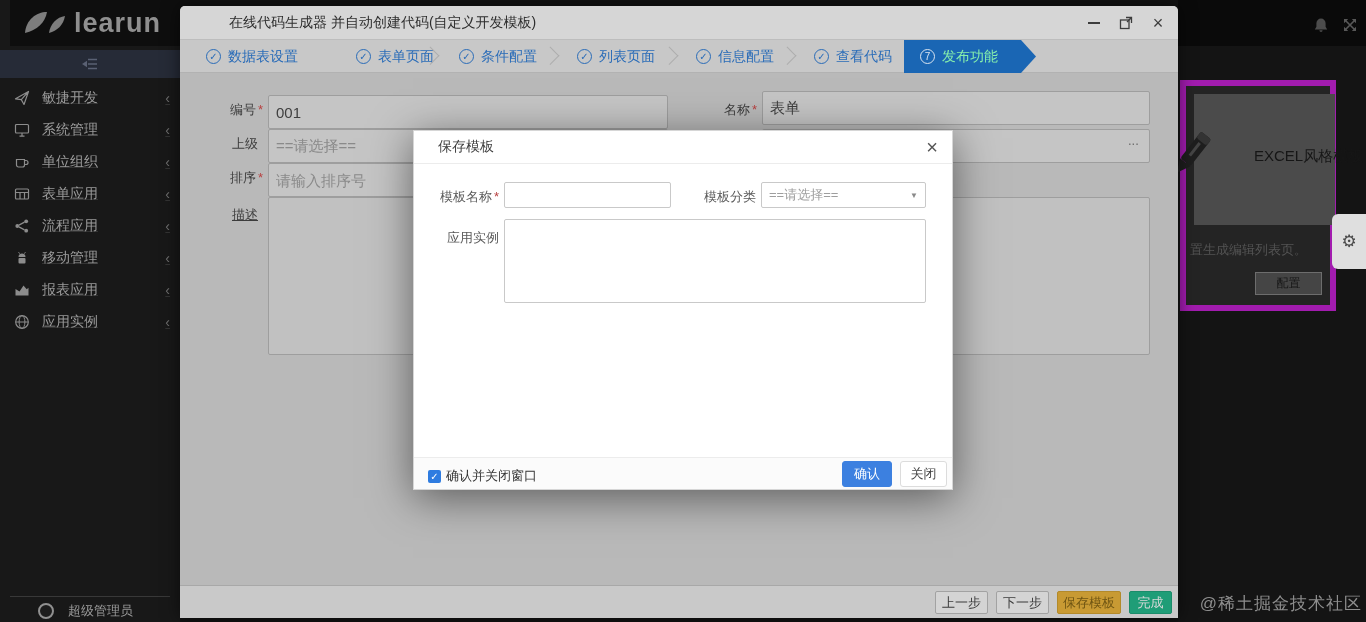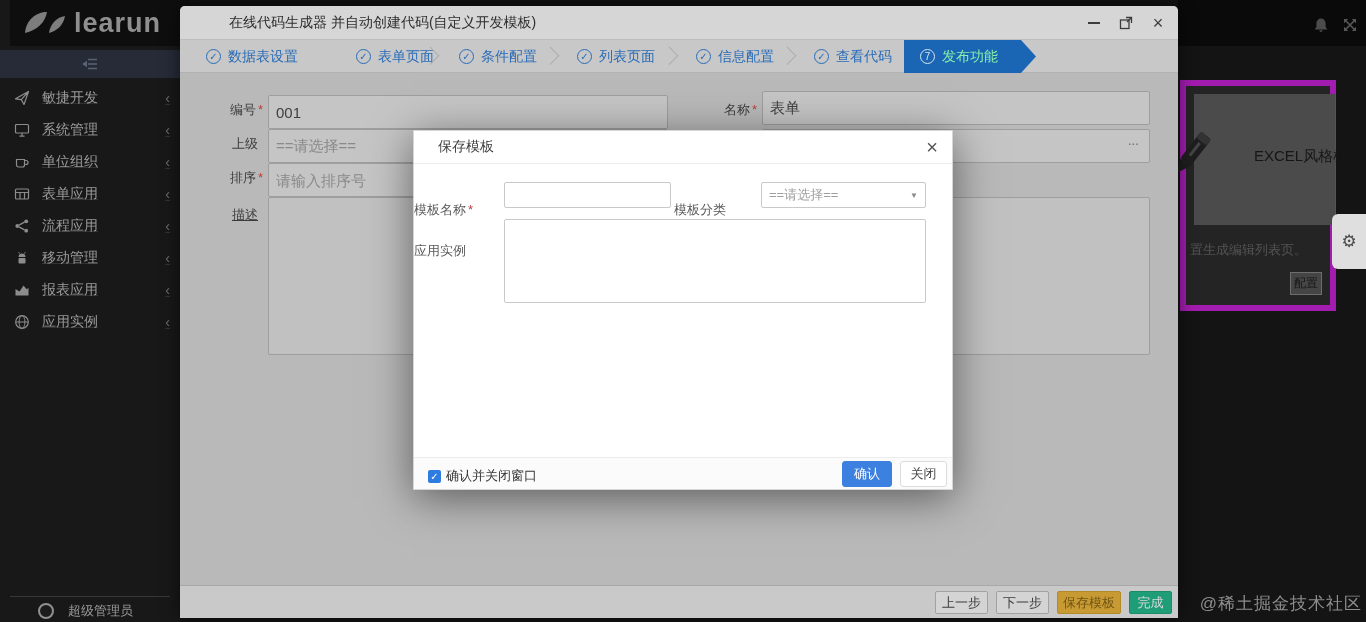--- a/index.html
+++ b/index.html
@@ -29,21 +29,21 @@
   .side-user-name { margin-left:14px; font-size:13px; color:#9a9a9a; }
   
   .right-top-strip { position:absolute; left:1178px; top:0; width:188px; height:46px; background:#0a0a0a; z-index:1; }
   .top-right-icons { position:absolute; right:8px; top:16px; z-index:3; display:flex; gap:12px; align-items:center; }
   .right-backdrop { position:absolute; left:1178px; top:46px; width:188px; height:576px; background:#141414; z-index:1; }
   .behind-panel { position:absolute; left:1180px; top:80px; width:156px; height:231px; border:6px solid #a21caf; background:#242424; z-index:1; }
   .tpl-card { position:absolute; left:8px; top:8px; width:141px; height:131px; background:#4b4b4b; }
   .tpl-card-title { position:absolute; left:60px; top:53px; font-size:15px; color:#161616; white-space:nowrap; }
   .pencil-wrap { position:absolute; left:-32px; top:28px; }
   .tpl-desc { position:absolute; left:4px; top:155px; width:148px; font-size:13px; color:#535353; }
-  .config-btn { position:absolute; right:8px; bottom:10px; width:32px; height:23px; background:#454545; border:1px solid #6d6d6d; font-size:12px; color:#161616; display:flex; align-items:center; justify-content:center; cursor:pointer; }
+  .config-btn { position:absolute; right:8px; bottom:10px; width:67px; height:23px; background:#454545; border:1px solid #6d6d6d; font-size:12px; color:#161616; display:flex; align-items:center; justify-content:center; cursor:pointer; }
   .gear-tab { position:absolute; left:1332px; top:214px; width:34px; height:55px; background:#dfdfdf; border-radius:6px 0 0 6px; z-index:1; display:flex; align-items:center; justify-content:center; cursor:pointer; }
   .gear-glyph { font-size:17px; color:#4a4a4a; }
   
   .window { position:absolute; left:180px; top:6px; width:998px; height:612px; background:#b9b9b9; border-radius:5px 5px 0 0; box-shadow:0 0 18px rgba(0,0,0,.55); z-index:5; }
   .titlebar { position:absolute; left:0; top:0; width:998px; height:34px; background:#d6d6d6; border-radius:5px 5px 0 0; border-bottom:1px solid #bdbdbd; display:flex; align-items:center;padding-left:27px; }
   .win-title { margin-left:22px; font-size:14px; color:#2e2e2e; }
   .win-controls { position:absolute; right:12px; top:0; height:34px; display:flex; align-items:center; gap:16px; }
   .win-btn { width:16px; height:16px; display:flex; align-items:center; justify-content:center; cursor:pointer; color:#3c3c3c; }
   .minimize-glyph { display:block; width:12px; height:2px; background:#3c3c3c; }
   .close-glyph { font-size:18px; line-height:14px; color:#3c3c3c; }
@@ -69,21 +69,21 @@
   .win-footer { position:absolute; left:0; top:579px; width:998px; height:33px; background:#c9c9c9; border-top:1px solid #a8a8a8; }
   .wf-btn { position:absolute; top:5px; height:23px; border-radius:2px; font-size:13px; display:flex; align-items:center; justify-content:center; cursor:pointer; }
   .btn-plain { background:#d4d4d4; border:1px solid #a2a2a2; color:#3a3a3a; }
   .btn-save { background:#c89a33; border:1px solid #b38a2a; color:#6f5513; }
   .btn-finish { background:#1f9d77; border:1px solid #1b8c6a; color:#d9d9d9; }
   
   .modal { position:absolute; left:413px; top:130px; width:540px; height:360px; background:#ffffff; z-index:10; box-shadow:0 8px 40px rgba(0,0,0,.5); border:1px solid #d6d6d6; }
   .m-header { position:absolute; left:0; top:0; width:100%; height:33px; border-bottom:1px solid #ececec; display:flex; align-items:center; }
   .m-title { margin-left:24px; font-size:14px; color:#3f3f3f; }
   .m-close { position:absolute; right:14px; top:6px; font-size:20px; color:#555; cursor:pointer; line-height:20px; }
-  .m-label { position:absolute; font-size:13px; color:#5a5a5a; white-space:nowrap;margin-top:13px; }
+  .m-label { position:absolute; font-size:13px; color:#5a5a5a; text-align:right; white-space:nowrap; }
   .m-input { position:absolute; height:26px; border:1px solid #c9c9c9; border-radius:2px; font-size:13px; color:#333; padding:0 7px; outline:none; font-family:inherit; }
   .m-select { position:absolute; height:26px; border:1px solid #c9c9c9; border-radius:2px; display:flex; align-items:center; padding:0 7px; cursor:pointer; }
   .m-select-value { font-size:13px; color:#9e9e9e; flex:1; }
   .m-caret { font-size:8px; color:#8a8a8a; }
   .m-textarea { position:absolute; border:1px solid #c9c9c9; border-radius:2px; resize:none; outline:none; font-family:inherit; font-size:13px; padding:6px; }
   .m-footer { position:absolute; left:0; bottom:0; width:100%; height:32px; background:#fbfbfb; border-top:1px solid #ececec; }
   .m-check-wrap { position:absolute; left:14px; top:9px; display:flex; align-items:center; gap:5px; cursor:pointer; }
   .checkbox { width:13px; height:13px; background:#2f7ce0; border-radius:2px; color:#fff; font-size:10px; display:flex; align-items:center; justify-content:center; }
   .m-check-label { font-size:13px; color:#333; }
   .m-btn { position:absolute; top:3px; height:26px; border-radius:3px; font-size:13px; display:flex; align-items:center; justify-content:center; cursor:pointer; }

